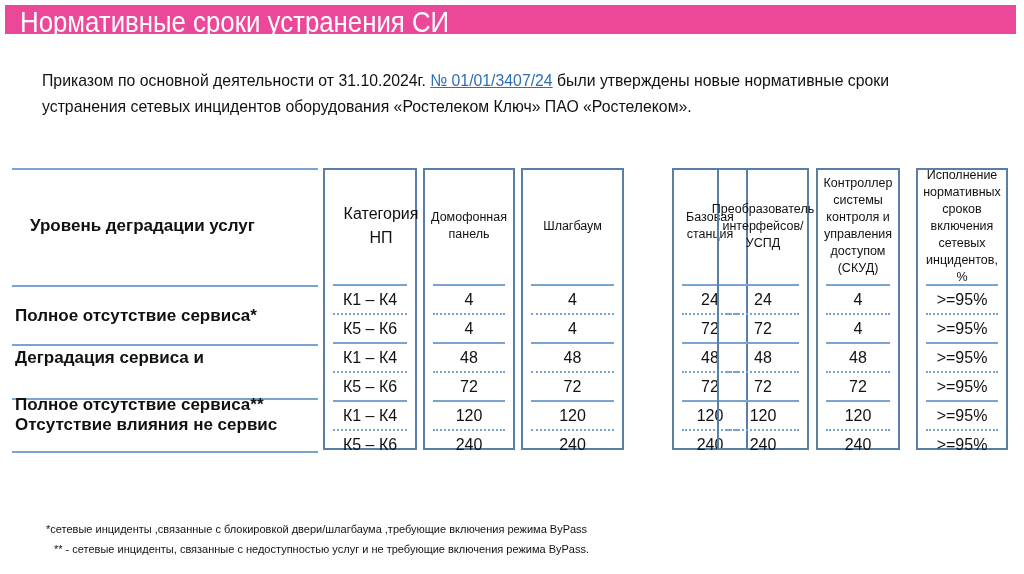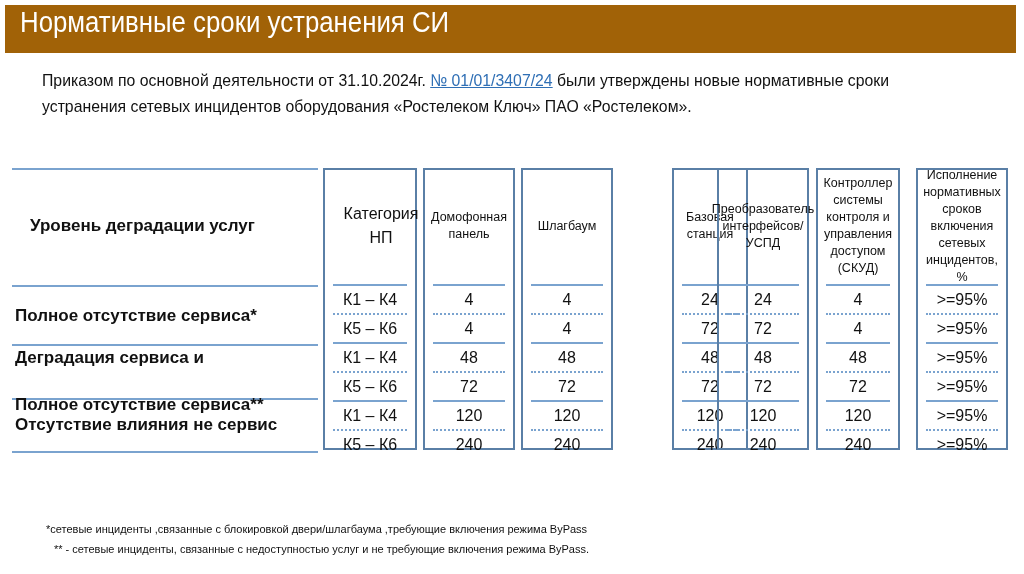--- a/index.html
+++ b/index.html
@@ -1,17 +1,17 @@
 <!DOCTYPE html>
 <html><head>
 <meta charset="utf-8">
 <style>
   html,body{margin:0;padding:0;}
   body{width:1024px;height:574px;background:#ffffff;position:relative;overflow:hidden;font-family:"Liberation Sans",sans-serif;color:#111;}
-  .title-bar{position:absolute;left:5px;top:5px;width:1011px;height:48px;background:#a16207;}
+  .title-bar{position:absolute;left:5px;top:5px;width:1011px;height:29px;background:#ec4899;}
   .title{position:absolute;left:15px;top:0;height:32px;line-height:34px;color:#fff;font-size:30px;font-family:"Liberation Sans",sans-serif;transform:scaleX(0.86);transform-origin:left center;white-space:nowrap;}
   .intro{position:absolute;left:42px;top:68px;width:975px;font-size:17px;line-height:26px;color:#111;transform:scaleX(0.93);transform-origin:left top;white-space:nowrap;}
   .intro a{color:#2f6fb5;text-decoration:underline;}
   .hline{position:absolute;height:2px;background:#7aa3cf;}
   .left-label{position:absolute;font-weight:bold;font-size:17px;color:#111;white-space:nowrap;}
   .box{position:absolute;top:168px;height:282px;border:2px solid #5a7fa6;box-sizing:border-box;}
   .box .head{position:absolute;left:0;right:0;top:0;height:112px;display:flex;align-items:center;justify-content:center;text-align:center;font-size:12.5px;line-height:17px;padding:0 2px;box-sizing:border-box;}
   .box .head.big{font-size:16px;line-height:24px;padding-left:24px;}
   .box .rows{position:absolute;left:8px;right:8px;top:114px;}
   .cell{height:27px;display:flex;align-items:center;justify-content:center;font-size:16px;box-sizing:border-box;}
@@ -71,21 +71,21 @@
         <div class="sep-solid"></div>
         <div class="cell">48</div>
         <div class="sep-dot"></div>
         <div class="cell">72</div>
         <div class="sep-solid"></div>
         <div class="cell">120</div>
         <div class="sep-dot"></div>
         <div class="cell">240</div>
       </div>
     </div>
-    <div class="box" style="left: 521px; width: 92px;">
+    <div class="box" style="left: 521px; width: 103px;">
       <div class="head">Шлагбаум</div>
       <div class="rows">
         <div class="sep-solid"></div>
         <div class="cell">4</div>
         <div class="sep-dot"></div>
         <div class="cell">4</div>
         <div class="sep-solid"></div>
         <div class="cell">48</div>
         <div class="sep-dot"></div>
         <div class="cell">72</div>

